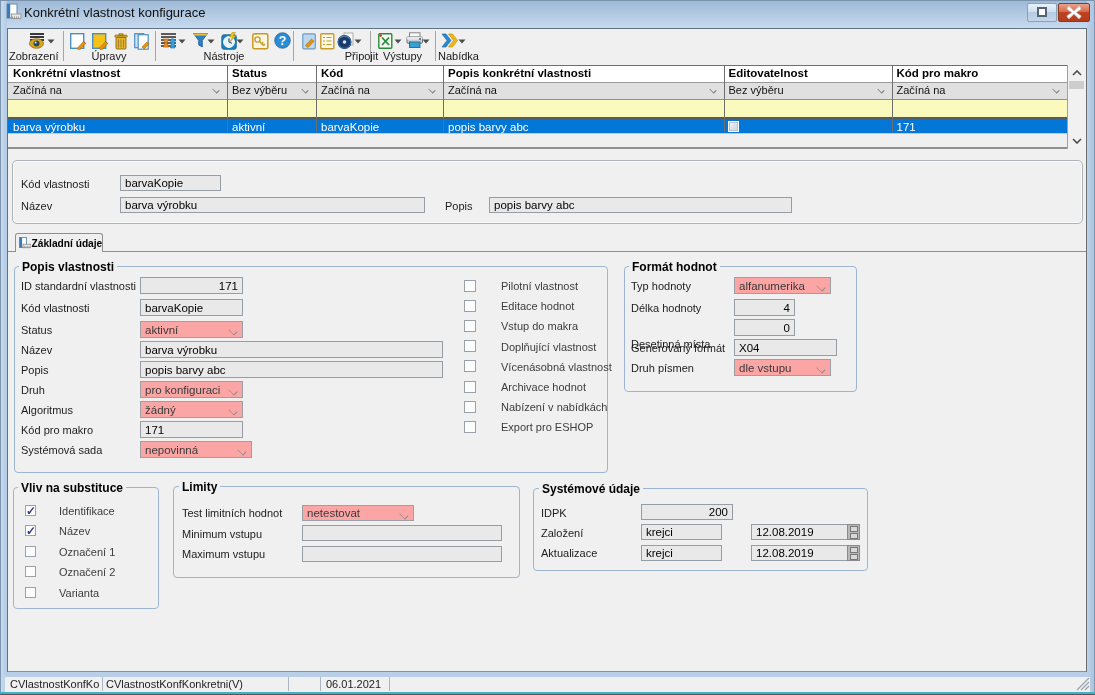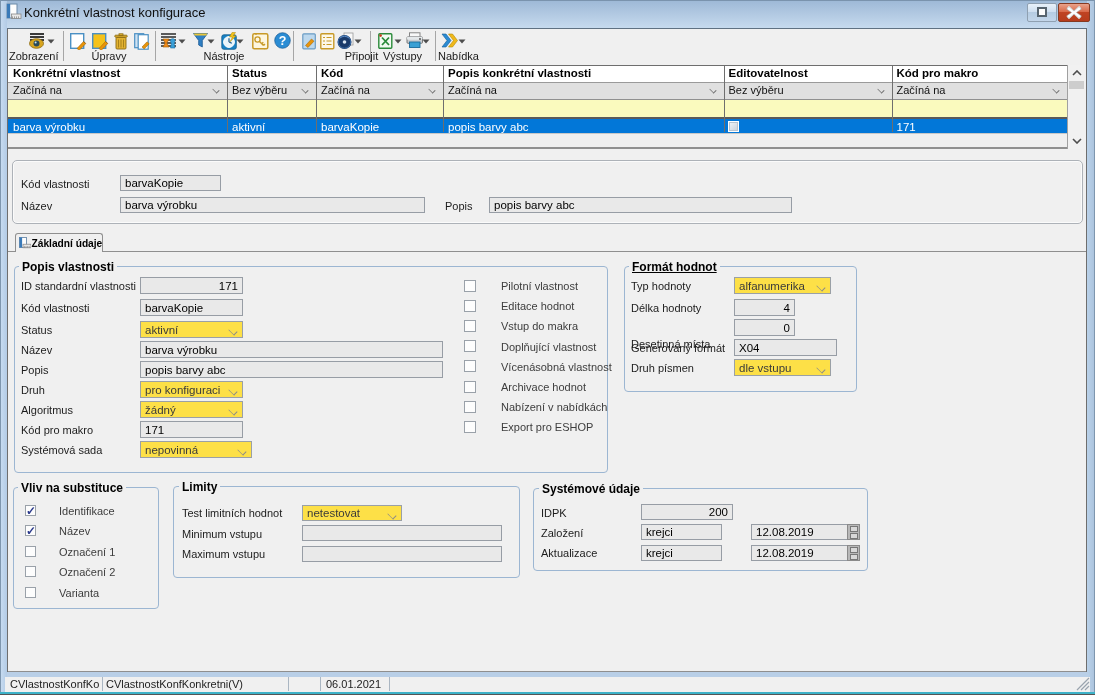--- a/index.html
+++ b/index.html
@@ -3,21 +3,21 @@
 <meta charset="utf-8">
 <style>
   * { margin:0; padding:0; box-sizing:border-box; }
   html,body { width:1095px; height:695px; overflow:hidden; }
   body { font-family:"Liberation Sans", sans-serif; position:relative; background:#f0f0f0; }
   .abs { position:absolute; }
   .lbl { position:absolute; font-size:11px; color:#1c1c1c; white-space:nowrap; }
   .txt { position:absolute; background:#e9e9e9; border:1px solid #979da5; font-size:11.5px; color:#000;
          line-height:15px; padding-left:4px; white-space:nowrap; overflow:hidden; }
   .num { text-align:right; padding-right:4px; padding-left:0; }
-  .dd  { position:absolute; background:#fde047; border:1px solid #9aa0a6; font-size:11.5px; color:#3a3a3a;
+  .dd  { position:absolute; background:#fca5a5; border:1px solid #9aa0a6; font-size:11.5px; color:#3a3a3a;
          line-height:15px; padding-left:4px; white-space:nowrap; }
   .dd:after { content:""; position:absolute; right:5px; top:5px; width:7px; height:7px;
       border-right:1.6px solid #8a8a8a; border-bottom:1.6px solid #8a8a8a; transform:rotate(45deg) scale(1,.62); }
   .gb  { position:absolute; border:1px solid #9cb6d2; border-radius:4px; }
   .leg { position:absolute; font-size:12px; font-weight:bold; color:#000; background:#f0f0f0; padding:0 3px; white-space:nowrap; }
   .cb  { position:absolute; width:12px; height:12px; background:#fdfdfd; border:1px solid #9aa1a9; }
   .cbl { position:absolute; font-size:11px; color:#3d3d3d; white-space:nowrap;margin-left:20px; }
   .chk { color:#2b3a8c; font-size:12px; font-weight:bold; line-height:10px; text-align:center; }
   .sep { position:absolute; top:31px; height:30px; width:1px; background:#a6a6a6; }
   .tlbl{ position:absolute; top:50px; height:13px; font-size:11px; color:#1a1a1a; text-align:center; }
@@ -289,21 +289,21 @@
 <div class="cbl" style="left:481px;top:360.8px;">Vícenásobná vlastnost</div>
 <div class="cb" style="left:464px;top:380.5px;"></div>
 <div class="cbl" style="left:481px;top:381.0px;">Archivace hodnot</div>
 <div class="cb" style="left:464px;top:400.7px;"></div>
 <div class="cbl" style="left:481px;top:401.2px;">Nabízení v nabídkách</div>
 <div class="cb" style="left:464px;top:420.9px;"></div>
 <div class="cbl" style="left:481px;top:421.4px;">Export pro ESHOP</div>
 </div>
 
 <div class="gb" style="left:624px;top:266px;width:233px;height:126px;"></div>
-<div class="leg" style="left:629px;top:260px;text-decoration:underline;">Formát hodnot</div>
+<div class="leg" style="left:629px;top:260px;">Formát hodnot</div>
 <div id="groupB">
 <div class="lbl" style="left:631px;top:279.5px;">Typ hodnoty</div>
 <div class="lbl" style="left:631px;top:301.5px;">Délka hodnoty</div>
 <div class="lbl" style="left:631px;top:338px;">Desetinná místa</div>
 <div class="lbl" style="left:631px;top:341.5px;">Generovaný formát</div>
 <div class="lbl" style="left:631px;top:361.5px;">Druh písmen</div>
 <div class="dd" style="left:734px;top:277px;width:97px;height:17px;line-height:16px;">alfanumerika</div>
 <div class="txt num" style="left:734px;top:299px;width:61px;height:17px;line-height:16px;">4</div>
 <div class="txt num" style="left:734px;top:319px;width:61px;height:17px;line-height:16px;">0</div>
 <div class="txt" style="left:734px;top:339px;width:103px;height:17px;line-height:16px;">X04</div>
@@ -325,21 +325,21 @@
 <div class="cbl" style="left:39px;top:545.7px;">Označení 1</div>
 <div class="cb" style="left:25px;top:566.3px;width:11px;height:11px;"></div>
 <div class="cbl" style="left:39px;top:566.3px;">Označení 2</div>
 <div class="cb" style="left:25px;top:586.9px;width:11px;height:11px;"></div>
 <div class="cbl" style="left:39px;top:586.9px;">Varianta</div>
 </div>
 
 <div class="gb" style="left:173px;top:486px;width:347px;height:92px;"></div>
 <div class="leg" style="left:179px;top:480px;">Limity</div>
 <div class="lbl" style="left:182px;top:507px;">Test limitních hodnot</div>
-<div class="dd" style="left:302px;top:504.5px;width:100px;height:16px;">netestovat</div>
+<div class="dd" style="left:302px;top:504.5px;width:112px;height:16px;">netestovat</div>
 <div class="lbl" style="left:182px;top:527.5px;">Minimum vstupu</div>
 <div class="txt" style="left:302px;top:525px;width:200px;height:16px;"></div>
 <div class="lbl" style="left:182px;top:548px;">Maximum vstupu</div>
 <div class="txt" style="left:302px;top:545.5px;width:200px;height:16px;"></div>
 
 <div class="gb" style="left:533px;top:488px;width:335px;height:82.5px;"></div>
 <div class="leg" style="left:539px;top:482px;">Systémové údaje</div>
 <div class="lbl" style="left:541px;top:506.5px;">IDPK</div>
 <div class="txt num" style="left:641px;top:504px;width:92px;height:16px;">200</div>
 <div class="lbl" style="left:541px;top:526.5px;">Založení</div>

